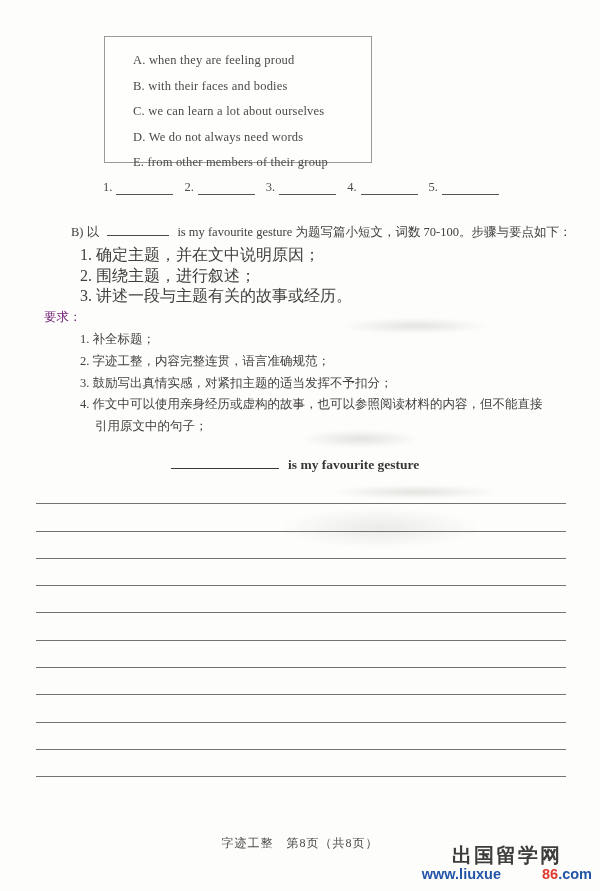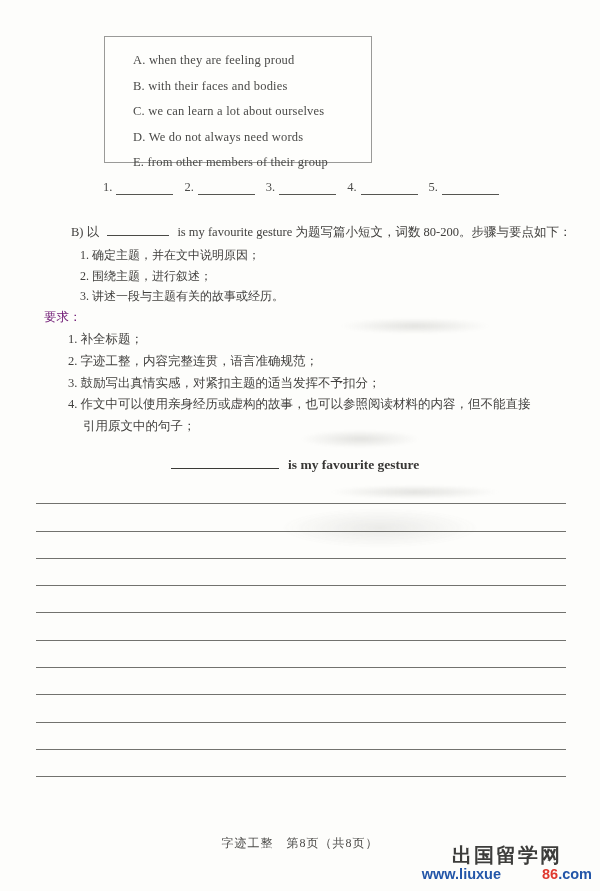--- a/index.html
+++ b/index.html
@@ -43,30 +43,30 @@
     width:505px; font-size:12.5px; color:#403f3d;
     line-height:19px; white-space:nowrap;
   }
   .inline-blank {
     display:inline-block; width:62px; height:12px;
     border-bottom:1px solid #4a4a46; margin:0 5px;
     vertical-align:baseline;
   }
   .steps-list {
     position:absolute; left:80px; top:245px;
-    width:420px; font-size:12px; color:#403f3d;
+    width:420px; font-size:16px; color:#403f3d;
     line-height:20.5px;
   }
   
   .req-label {
     position:absolute; left:44px; top:309px;
     font-size:12.5px; color:#701a75;
   }
   .req-list {
-    position:absolute; left:68px; top:329px;
+    position:absolute; left:80px; top:329px;
     width:472px; font-size:12.5px; color:#403f3d;
     line-height:21.8px;
   }
   .req-item { padding-left:15px; text-indent:-15px; }
   
   .essay-title {
     position:absolute; left:0; top:456px; width:590px;
     text-align:center; font-size:13.5px; font-weight:600;
     color:#383735;
   }
@@ -144,21 +144,21 @@
     <span class="blank-unit">
       <span class="blank-num">5.</span>
       <span class="blank-line"></span>
     </span>
   </div>
 
   <div class="section-b-intro">
     <span>B) 以</span>
     <span class="inline-blank"></span>
     <span>is my favourite gesture</span>
-    <span>为题写篇小短文，词数 80-200。步骤与要点如下：</span>
+    <span>为题写篇小短文，词数 70-100。步骤与要点如下：</span>
   </div>
 
   <div class="steps-list">
     <div>1. 确定主题，并在文中说明原因；</div>
     <div>2. 围绕主题，进行叙述；</div>
     <div>3. 讲述一段与主题有关的故事或经历。</div>
   </div>
 
   <div class="req-label">要求：</div>
   <div class="req-list">

